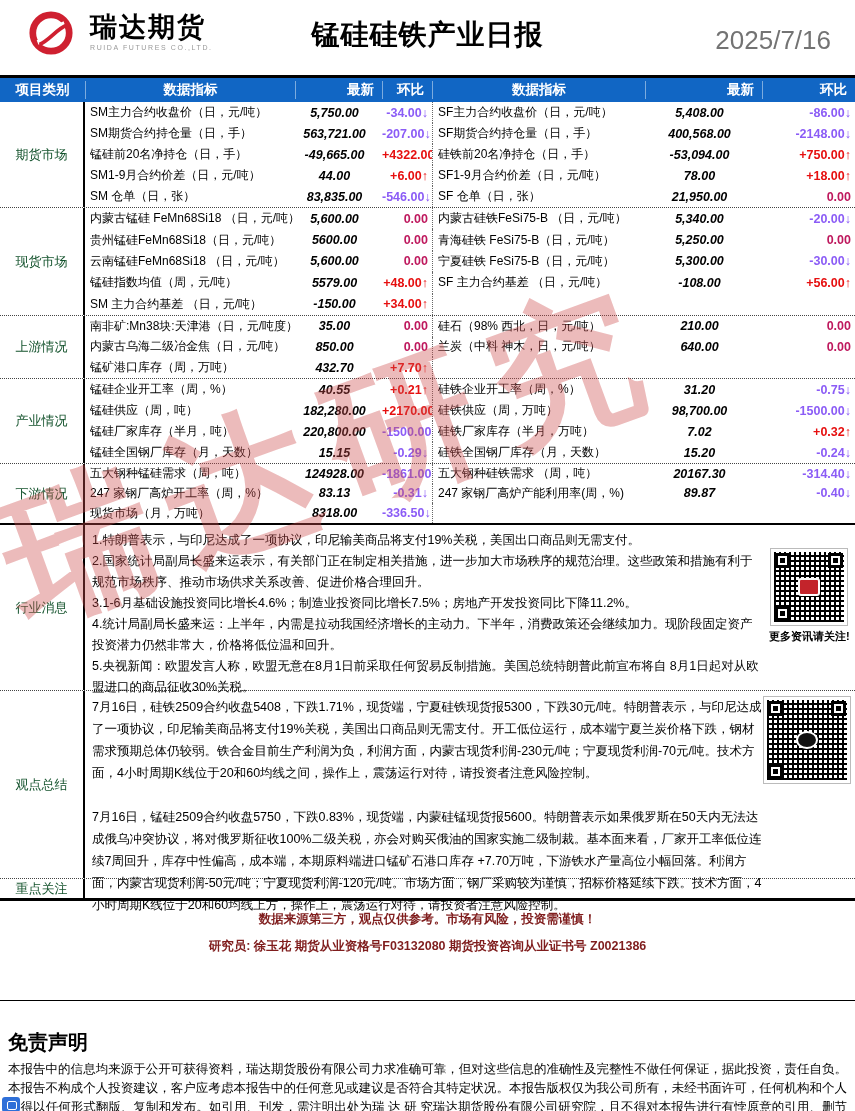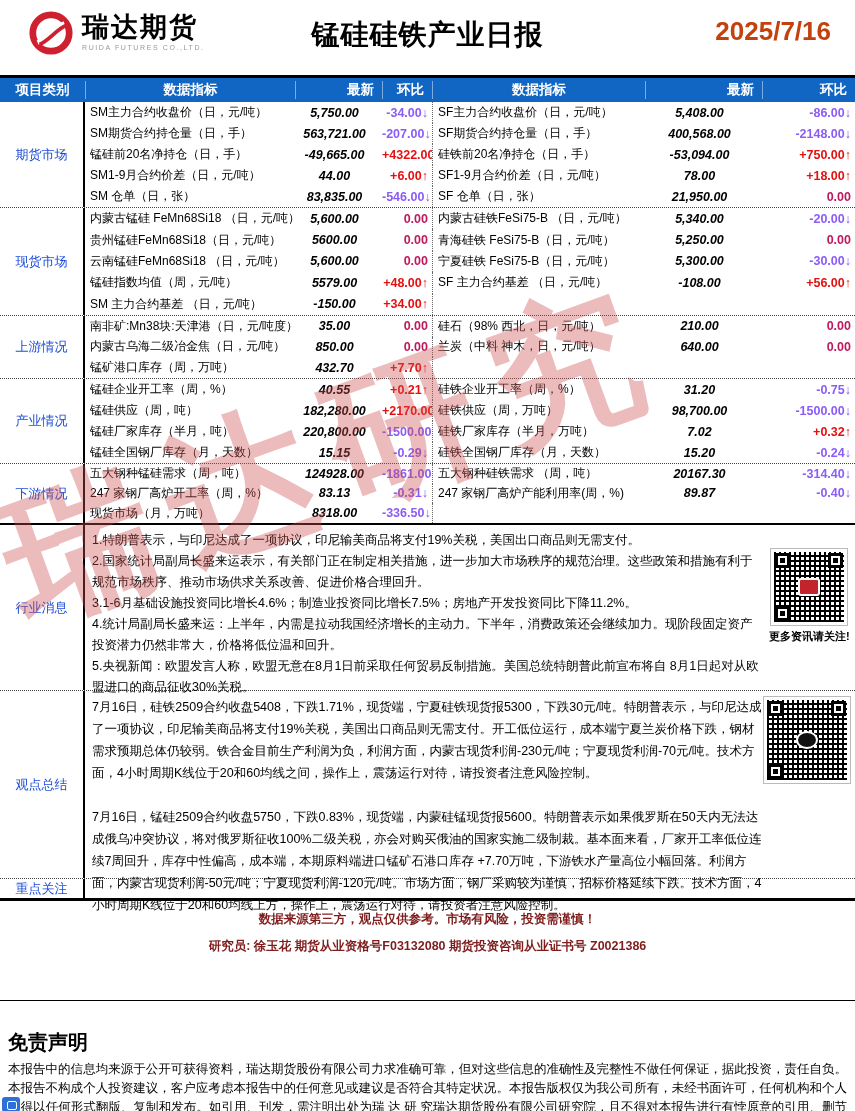--- a/index.html
+++ b/index.html
@@ -1,40 +1,40 @@
 <!DOCTYPE html>
 <html><head>
 <meta charset="utf-8">
 <style>
   * { margin:0; padding:0; box-sizing:border-box; }
   body { background:#fff; font-family:"Liberation Sans","DejaVu Sans",sans-serif; }
   .page { position:relative; width:855px; height:1111px; background:#fff; overflow:hidden; margin:0 auto; }
 
   
   .header { position:relative; height:75px; }
-  .logo-wrap { position:absolute; left:28px; top:10px; display:flex; align-items:flex-start; gap:8px; }
+  .logo-wrap { position:absolute; left:28px; top:10px; display:flex; align-items:flex-start; gap:16px; }
   .logo-mark { width:46px; height:46px; }
   .logo-text-block { padding-top:2px; }
   .logo-cn { font-size:27px; font-weight:bold; color:#000; letter-spacing:2px; line-height:30px; }
   .logo-en { font-size:7px; color:#999; letter-spacing:1.6px; margin-top:2px; }
   .report-title { position:absolute; left:0; right:0; top:16px; text-align:center; font-size:28px; font-weight:bold; color:#000; letter-spacing:1px; }
-  .report-date { position:absolute; right:24px; top:16px; font-size:26px; font-weight:bold; color:#c2410c; }
+  .report-date { position:absolute; right:24px; top:25px; font-size:26px; font-weight:normal; color:#737373; }
 
   
   .table { border-top:3px solid #000; }
   .thead { display:grid; grid-template-columns:85px 210px 87px 50px 213px 117px 93px; height:24px; background:#1166c4; align-items:center; }
   .th { color:#fff; font-weight:bold; font-size:13.5px; }
   .th.c { text-align:center; }
   .th.r { text-align:right; padding-right:8px; }
   .th.sep { border-left:1px solid rgba(255,255,255,.45); }
 
   .section { display:flex; border-bottom:1px dotted #444; position:relative; }
   .section.solid-b { border-bottom:2px solid #000; }
   .section.thick-b { border-bottom:3px solid #000; }
-  .cat { width:85px; flex:0 0 85px; border-right:2px solid #000; display:flex; align-items:center; justify-content:center; font-size:13px; color:#1d4ed8; }
+  .cat { width:85px; flex:0 0 85px; border-right:2px solid #000; display:flex; align-items:center; justify-content:center; font-size:13px; color:#14532d; }
   .rows { flex:1; display:grid; }
   .tr { display:grid; grid-template-columns:210px 87px 50px 213px 117px 93px; align-items:center; }
   .td { font-size:12px; color:#000; white-space:nowrap; overflow:hidden; }
   .td.lbl { padding-left:5px; }
   .td.mid { border-left:1px dotted #666; align-self:stretch; display:flex; align-items:center; }
   .td.val { text-align:center; font-weight:bold; font-size:12.5px; padding-right:8px;font-style:italic; }
   .td.chg { text-align:right; font-weight:bold; font-size:12.5px; padding-right:4px; }
   .chg.up   { color:#e60f0f; }
   .chg.down { color:#8b5cf6; }
   .chg.flat { color:#be185d; }

